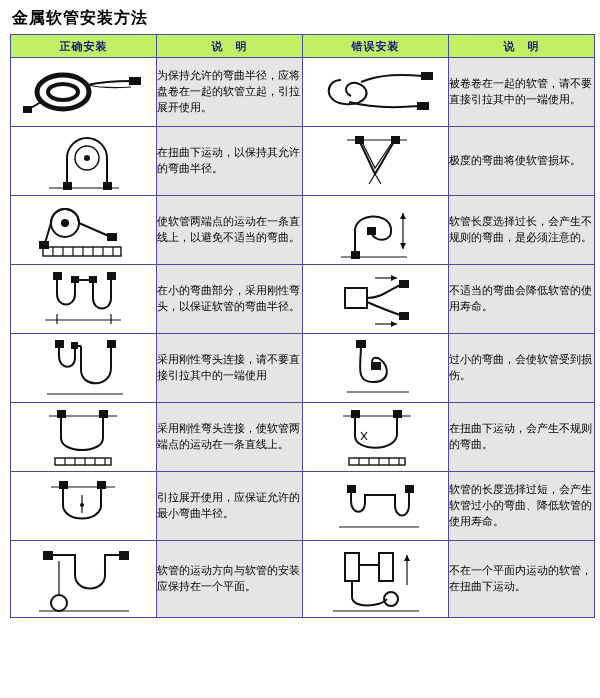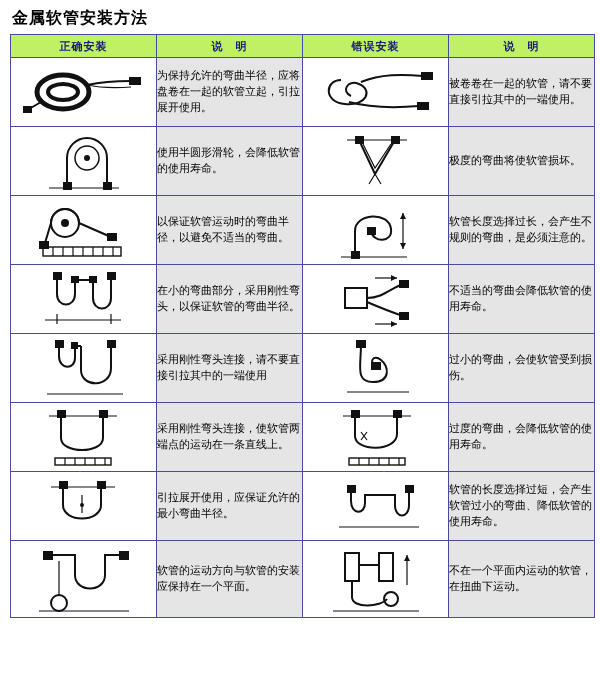--- a/index.html
+++ b/index.html
@@ -116,21 +116,21 @@
         <td class="img-cell">
           <svg width="130" height="62" viewBox="0 0 130 62">
             <path d="M48 56 L48 28 A20 20 0 0 1 88 28 L88 56" class="ln" stroke-width="4"></path>
             <circle cx="68" cy="28" r="12" class="nf" stroke="#111" stroke-width="1.5"></circle>
             <circle cx="68" cy="28" r="3" fill="#111"></circle>
             <rect x="44" y="52" width="9" height="8" fill="#111"></rect>
             <rect x="84" y="52" width="9" height="8" fill="#111"></rect>
             <line x1="30" y1="58" x2="100" y2="58" class="ln-thin"></line>
           </svg>
         </td>
-        <td class="desc-cell">使用半圆形滑轮，会降低软管的使用寿命。</td>
+        <td class="desc-cell">在扭曲下运动，以保持其允许的弯曲半径。</td>
         <td class="img-cell">
           <svg width="130" height="62" viewBox="0 0 130 62">
             <path d="M48 10 L64 44 L84 10" class="ln" stroke-width="4"></path>
             <path d="M52 14 L64 38 L80 14" class="ln-thin"></path>
             <rect x="44" y="6" width="9" height="8" fill="#111"></rect>
             <rect x="80" y="6" width="9" height="8" fill="#111"></rect>
             <path d="M64 44 L58 54 M64 44 L70 54" class="ln-thin"></path>
             <line x1="36" y1="10" x2="96" y2="10" class="ln-thin"></line>
           </svg>
         </td>
@@ -150,21 +150,21 @@
             <rect x="24" y="48" width="78" height="9" class="nf" stroke="#111" stroke-width="1.4"></rect>
             <line x1="34" y1="48" x2="34" y2="57" class="ln-thin"></line>
             <line x1="44" y1="48" x2="44" y2="57" class="ln-thin"></line>
             <line x1="54" y1="48" x2="54" y2="57" class="ln-thin"></line>
             <line x1="64" y1="48" x2="64" y2="57" class="ln-thin"></line>
             <line x1="74" y1="48" x2="74" y2="57" class="ln-thin"></line>
             <line x1="84" y1="48" x2="84" y2="57" class="ln-thin"></line>
             <line x1="94" y1="48" x2="94" y2="57" class="ln-thin"></line>
           </svg>
         </td>
-        <td class="desc-cell">以保证软管运动时的弯曲半径，以避免不适当的弯曲。</td>
+        <td class="desc-cell">使软管两端点的运动在一条直线上，以避免不适当的弯曲。</td>
         <td class="img-cell">
           <svg width="130" height="62" viewBox="0 0 130 62">
             <path d="M44 56 L44 32 C 44 14, 78 12, 80 30 C 82 44, 62 44, 60 32" class="ln" stroke-width="4"></path>
             <rect x="40" y="52" width="9" height="8" fill="#111"></rect>
             <rect x="56" y="28" width="9" height="8" fill="#111"></rect>
             <line x1="30" y1="58" x2="96" y2="58" class="ln-thin"></line>
             <line x1="92" y1="14" x2="92" y2="50" class="ln-thin"></line>
             <path d="M92 14 l-3 6 h6 z" fill="#111"></path>
             <path d="M92 50 l-3 -6 h6 z" fill="#111"></path>
           </svg>
@@ -251,21 +251,21 @@
             <rect x="82" y="4" width="9" height="8" fill="#111"></rect>
             <line x1="32" y1="10" x2="100" y2="10" class="ln-thin"></line>
             <rect x="38" y="52" width="56" height="7" class="nf" stroke="#111" stroke-width="1.4"></rect>
             <line x1="48" y1="52" x2="48" y2="59" class="ln-thin"></line>
             <line x1="58" y1="52" x2="58" y2="59" class="ln-thin"></line>
             <line x1="68" y1="52" x2="68" y2="59" class="ln-thin"></line>
             <line x1="78" y1="52" x2="78" y2="59" class="ln-thin"></line>
             <line x1="88" y1="52" x2="88" y2="59" class="ln-thin"></line>
           </svg>
         </td>
-        <td class="desc-cell">过度的弯曲，会降低软管的使用寿命。</td>
+        <td class="desc-cell">在扭曲下运动，会产生不规则的弯曲。</td>
       </tr>
 
 
       <tr>
         <td class="img-cell">
           <svg width="130" height="62" viewBox="0 0 130 62">
             <path d="M44 10 L44 30 C 44 48, 82 48, 82 30 L82 10" class="ln" stroke-width="4"></path>
             <rect x="40" y="6" width="9" height="8" fill="#111"></rect>
             <rect x="78" y="6" width="9" height="8" fill="#111"></rect>
             <line x1="32" y1="12" x2="96" y2="12" class="ln-thin"></line>

